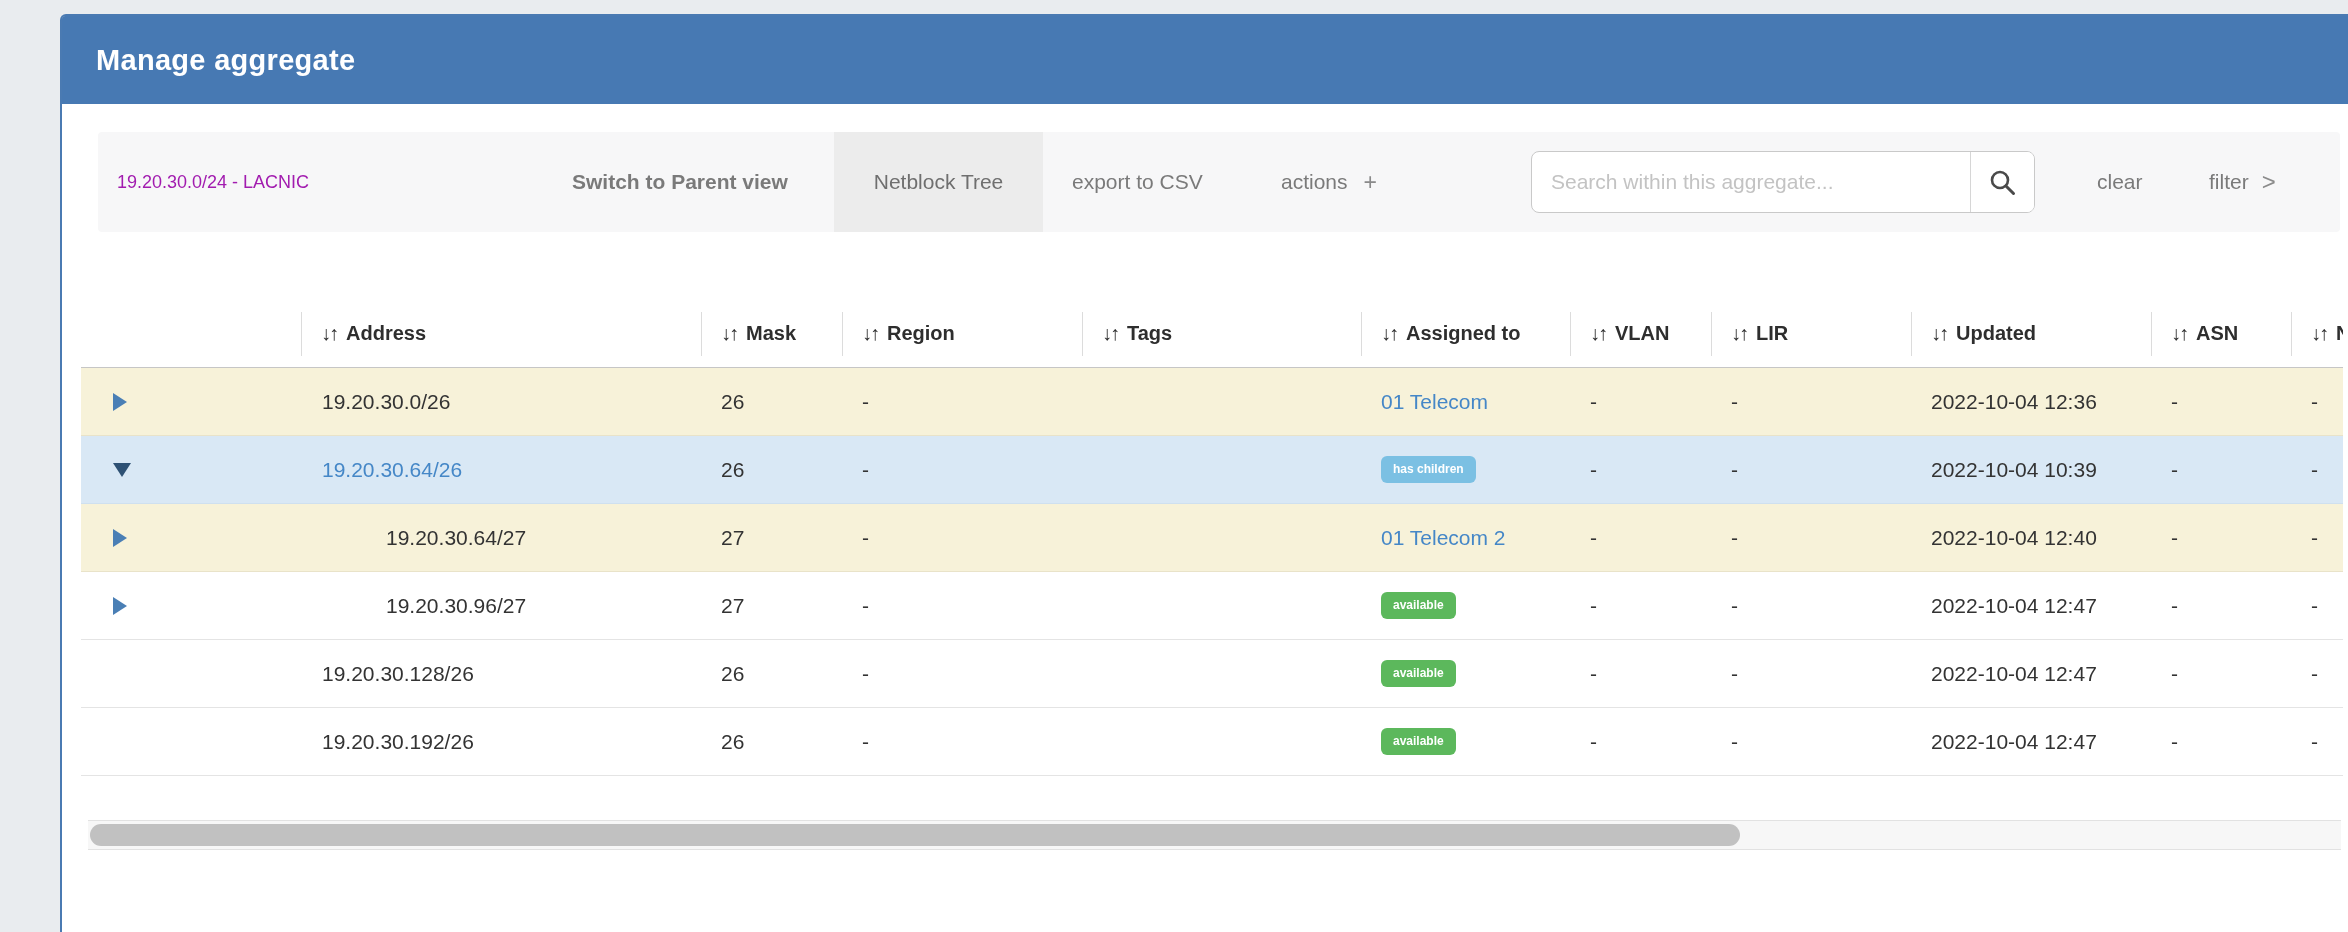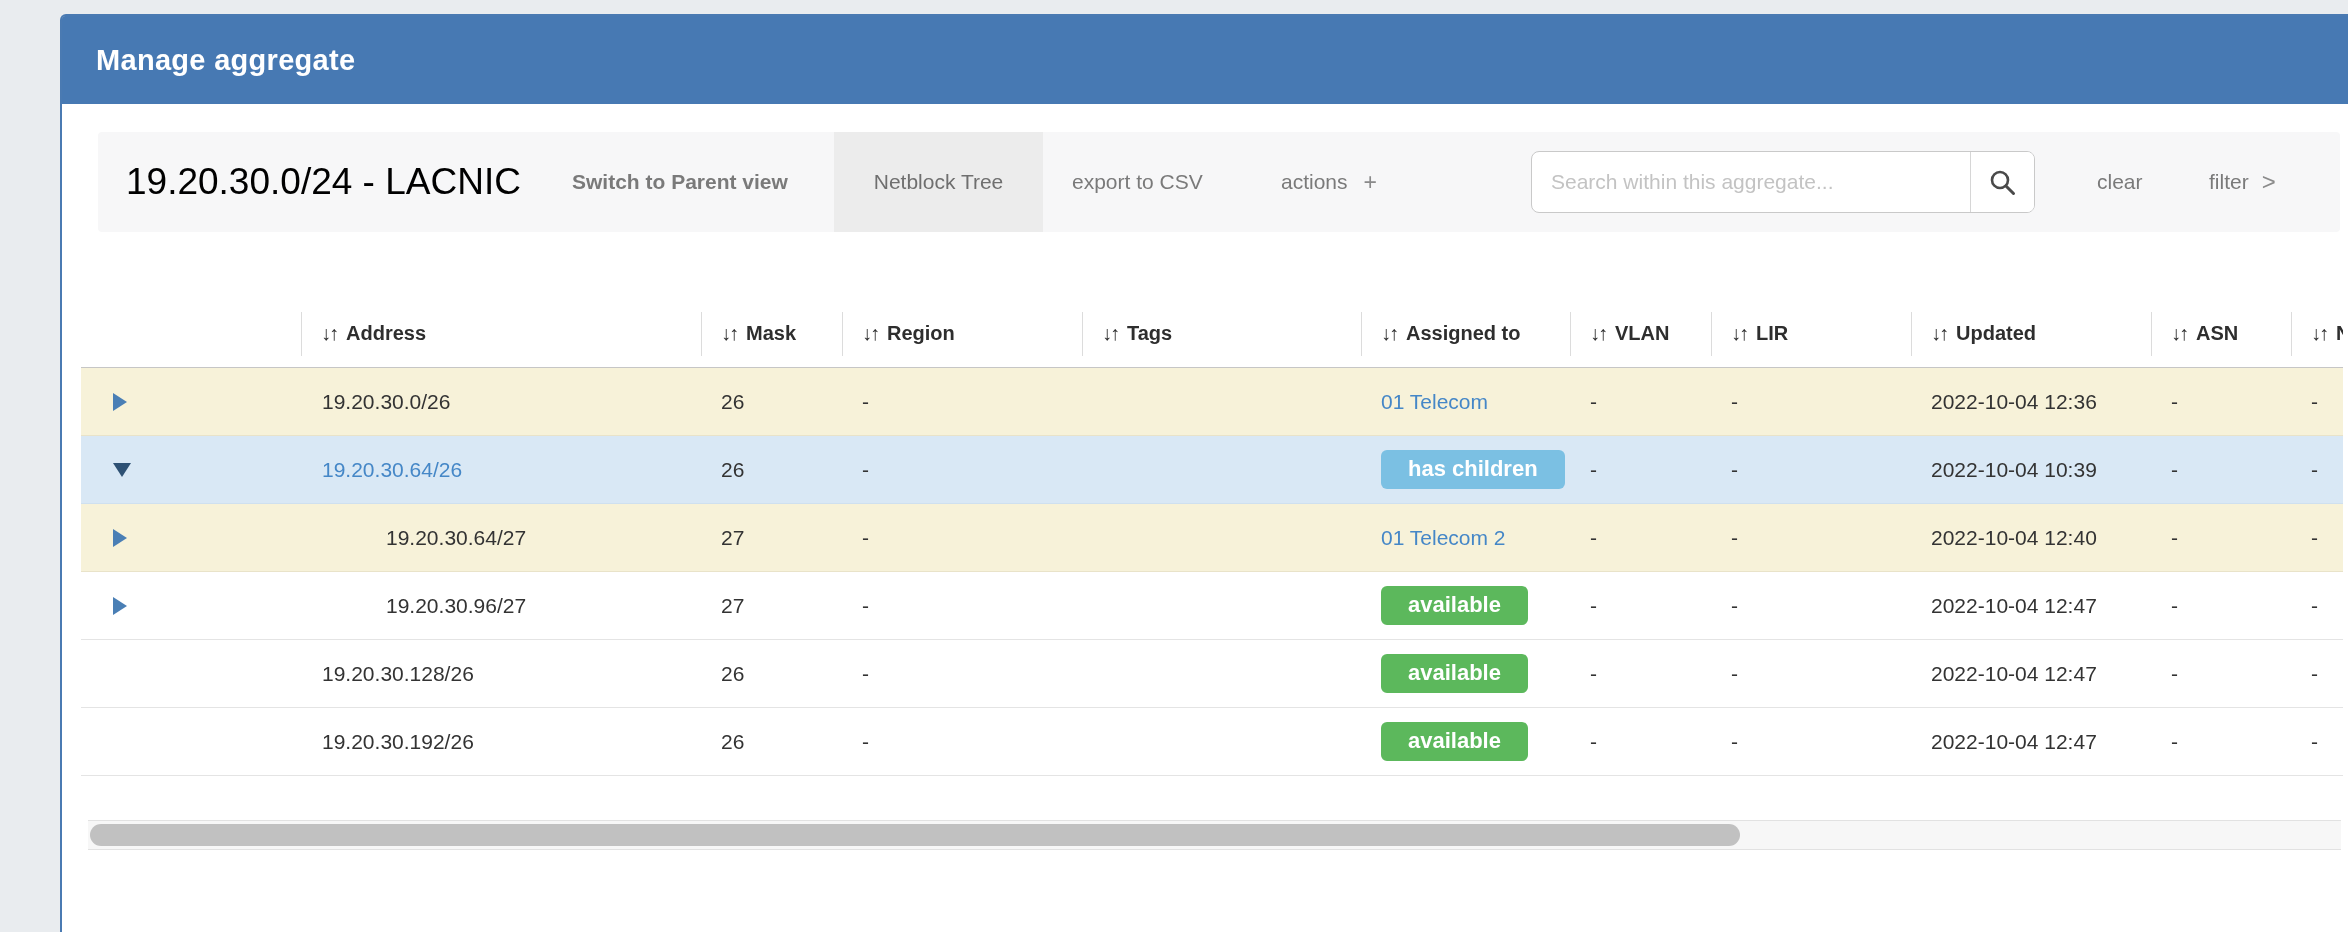--- a/index.html
+++ b/index.html
@@ -31,21 +31,21 @@
   .toolbar {
     position:relative;
     margin:28px 30px 0 36px; height:100px;
     background:#f7f7f8; border-radius:4px;
   }
   .tbitem {
     position:absolute; top:0; height:100%;
     display:flex; align-items:center;
     font-size:21px; color:#7a7a7a; white-space:nowrap;
   }
-  .agg-title { left:28px; font-size:37px; color:#000000; }
+  .agg-title { left:19px; font-size:18px; color:#a21caf; }
   .switch-view { left:474px; cursor:pointer;font-weight:bold; }
   .tab-netblock {
     left:736px; width:209px; justify-content:center;
     background:#ececec; color:#6f6f6f; cursor:pointer;
   }
   .export-csv { left:974px; cursor:pointer; }
   .actions { left:1183px; cursor:pointer; }
   .actions .plus { margin-left:16px; font-size:23px; color:#8a8a8a; }
   .search-group {
     position:absolute; left:1433px; top:19px; width:504px; height:62px;
@@ -101,22 +101,22 @@
     border-left:14px solid #4a7fb5;
     border-top:9px solid transparent; border-bottom:9px solid transparent;
   }
   .tri-down {
     width:0; height:0;
     border-top:14px solid #2e5174;
     border-left:9px solid transparent; border-right:9px solid transparent;
   }
   a.cell-link { color:#4587c7; text-decoration:none; cursor:pointer; }
   .badge {
-    display:inline-block; padding:6px 27px; border-radius:6px;
-    color:#ffffff; font-weight:bold; font-size:22px; line-height:1.2;
+    display:inline-block; padding:6px 12px; border-radius:6px;
+    color:#ffffff; font-weight:bold; font-size:12px; line-height:1.2;
   }
   .badge-blue { background:#7bc0e3; }
   .badge-green { background:#5cb85c;text-align:right; }
   
   .hscroll {
     position:relative; margin-left:26px; margin-top:44px;
     width:2253px; height:30px; background:#f7f7f7;
     border-top:1px solid #e2e2e2; border-bottom:1px solid #e2e2e2;
   }
   .hscroll .thumb {

